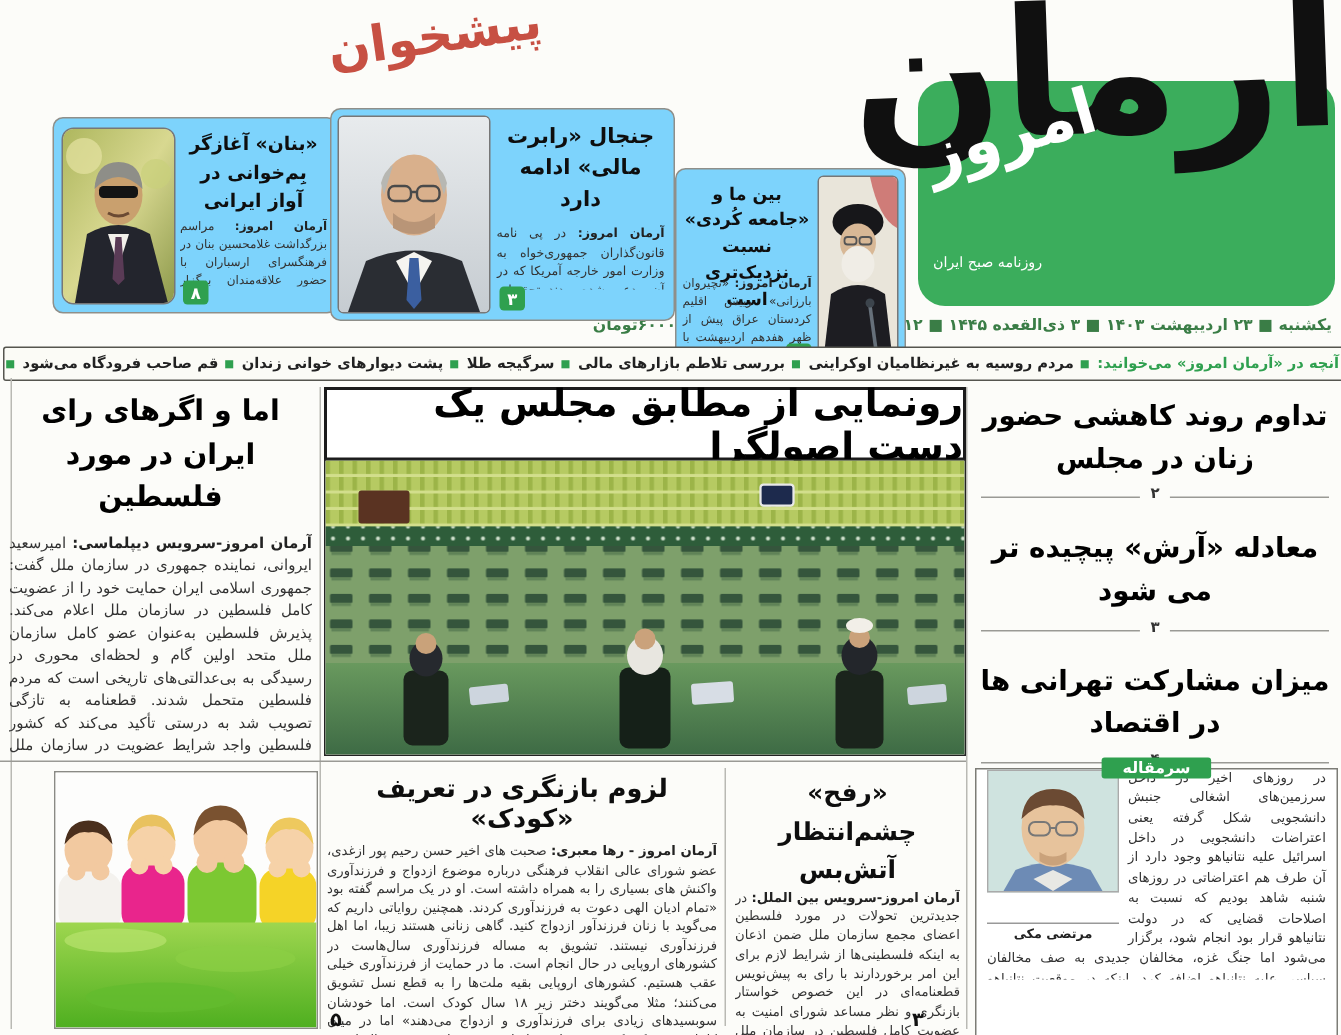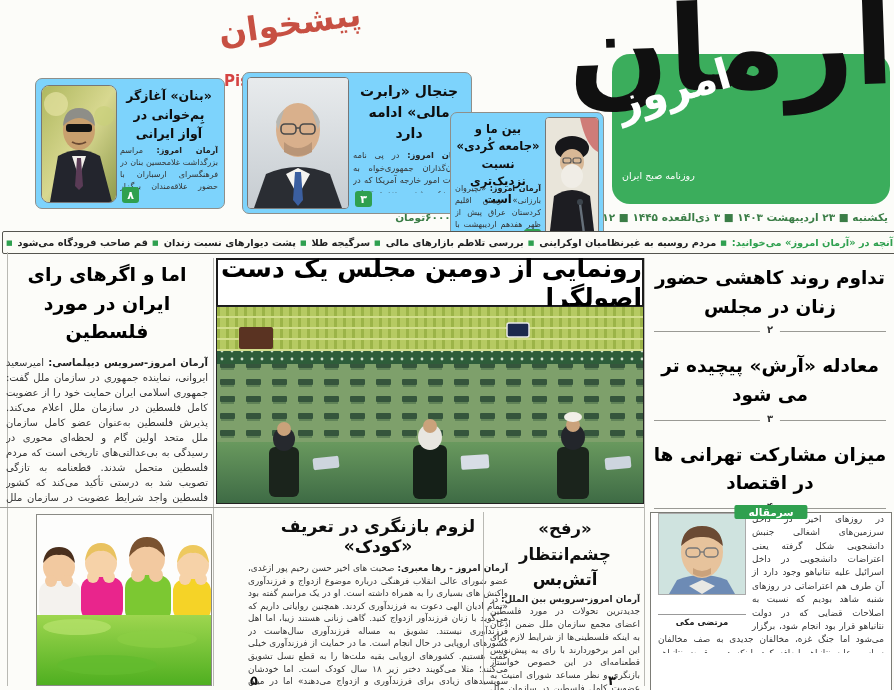--- a/index.html
+++ b/index.html
@@ -46,21 +46,21 @@
   #palestine .b{margin-top:9px;font-size:10px;line-height:1.5;height:152px;overflow:hidden;}
   
   #editorial{left:650px;top:512px;width:240px;height:182px;border:1px solid #7c7c76;background:#fff;}
   #editorial .tab{position:absolute;top:-8px;left:50%;transform:translateX(-50%);background:#2fa04f;color:#fff;font-size:10.5px;font-weight:bold;padding:1px 14px;border-radius:2px;}
   #editorial .h{font-size:17px;font-weight:bold;text-align:right;padding:12px 10px 4px;}
   #editorial .b{padding:0 7px;font-size:8.9px;line-height:1.5;height:140px;overflow:hidden;}
   #editorial figure{float:left;width:88px;margin:2px 6px 2px 0;}
   #editorial .cap{font-size:8.5px;font-weight:bold;text-align:center;border-top:1px solid #999;margin-top:15px;padding-top:1px;color:#222;}
   
   #kids-photo{left:36px;top:514px;width:174px;height:170px;border:1px solid #8a8a85;background:#fff;}
-  #child-article{left:218px;top:512px;width:260px;height:176px;margin-left:30px;}
+  #child-article{left:218px;top:512px;width:260px;height:176px;}
   #child-article .h{font-size:17px;font-weight:bold;text-align:center;padding:4px 0 6px;}
   #child-article .b{font-size:8.8px;line-height:1.43;height:128px;overflow:hidden;}
   #rafah-article{left:490px;top:512px;width:150px;height:176px;}
   #rafah-article .h{font-size:16.5px;font-weight:bold;text-align:center;line-height:1.55;padding-top:4px;}
   #rafah-article .b{margin-top:7px;font-size:8.8px;line-height:1.45;height:100px;overflow:hidden;}
   .pagenum-plain{font-size:13px;font-weight:bold;color:#111;}
 </style>
 </head>
 <body>
 
@@ -100,21 +100,21 @@
     <div class="abs" style="left:84px;top:8px;width:98px;">
       <div class="h hl">«بنان» آغازگر بِم‌خوانی در آواز ایرانی</div>
     </div>
     <div class="abs body-txt b" style="left:84px;top:66px;width:98px;height:46px;overflow:hidden;">
       <span class="byline">آرمان امروز:</span>
       <span>مراسم بزرگداشت غلامحسین بنان در فرهنگسرای ارسباران با حضور علاقه‌مندان برگزار شد. چهل‌وششمین نشست از سلسله نشست‌های تخصصی آموزشی «آیین آواز» ...</span>
     </div>
     <span class="abs badge" style="left:86px;top:108px;">۸</span>
   </div>
 
-  <div class="abs box tstory" style="left:242px;top:72px;width:228px;height:140px;">
+  <div class="abs box tstory" style="left:220px;top:72px;width:228px;height:140px;">
     <div class="abs photo-frame" style="left:4px;top:4px;width:100px;height:130px;border-radius:4px;">
       <svg width="100" height="130" viewBox="0 0 100 130">
         <defs>
             <linearGradient id="bg2" x1="0" y1="0" x2="0" y2="1">
           <stop offset="0" stop-color="#e8ebed"></stop>
               <stop offset="1" stop-color="#c6ccd1"></stop>
             </linearGradient>
           </defs>
         <rect width="100" height="130" fill="url(#bg2)"></rect>
         <path d="M6 130 L18 96 Q50 82 82 96 L94 130 Z" fill="#2a2d33"></path>
@@ -162,33 +162,33 @@
       <span>«نچیروان بارزانی» رییس اقلیم کردستان عراق پیش از ظهر هفدهم اردیبهشت با حضرت آیت‌الله خامنه‌ای رهبر انقلاب ...</span>
     </div>
     <span class="abs badge" style="right:62px;top:116px;">۲</span>
   </div>
 
   <div class="abs" id="reads-bar">
     <span class="lbl">آنچه در «آرمان امروز» می‌خوانید:</span>
     <span class="item">مردم روسیه به غیرنظامیان اوکراینی</span>
     <span class="item">بررسی تلاطم بازارهای مالی</span>
     <span class="item">سرگیجه طلا</span>
-    <span class="item">پشت دیوارهای نسبت زندان</span>
+    <span class="item">پشت دیوارهای خوانی زندان</span>
     <span class="item">قم صاحب فرودگاه می‌شود</span>
     <span class="item">به سوی انقلاب فیزیک کوانتومی</span>
 
   </div>
 
   <div class="abs vline" style="left:7px;top:252px;height:434px;"></div>
   <div class="abs vline" style="left:213px;top:258px;height:428px;"></div>
   <div class="abs vline" style="left:644px;top:258px;height:428px;"></div>
   <div class="abs hline" style="left:0;top:507px;width:644px;"></div>
 
   <div class="abs" id="main-headline-box">
-    <div class="h">رونمایی از دومین مجلس یک دست اصولگرا</div>
+    <div class="h">رونمایی از مطابق مجلس یک دست اصولگرا</div>
   </div>
   <div class="abs" id="main-photo">
     <svg width="426" height="196" viewBox="0 0 426 196">
       <defs>
         <pattern id="benches" width="9" height="11" patternUnits="userSpaceOnUse">
           <rect width="9" height="11" fill="#b6ca62"></rect>
             <rect x="0" width="3" height="11" fill="#9cb448"></rect>
             <rect y="9" width="9" height="2" fill="#d2de8c"></rect>
         </pattern>
         <pattern id="dots" width="10" height="8" patternUnits="userSpaceOnUse">

